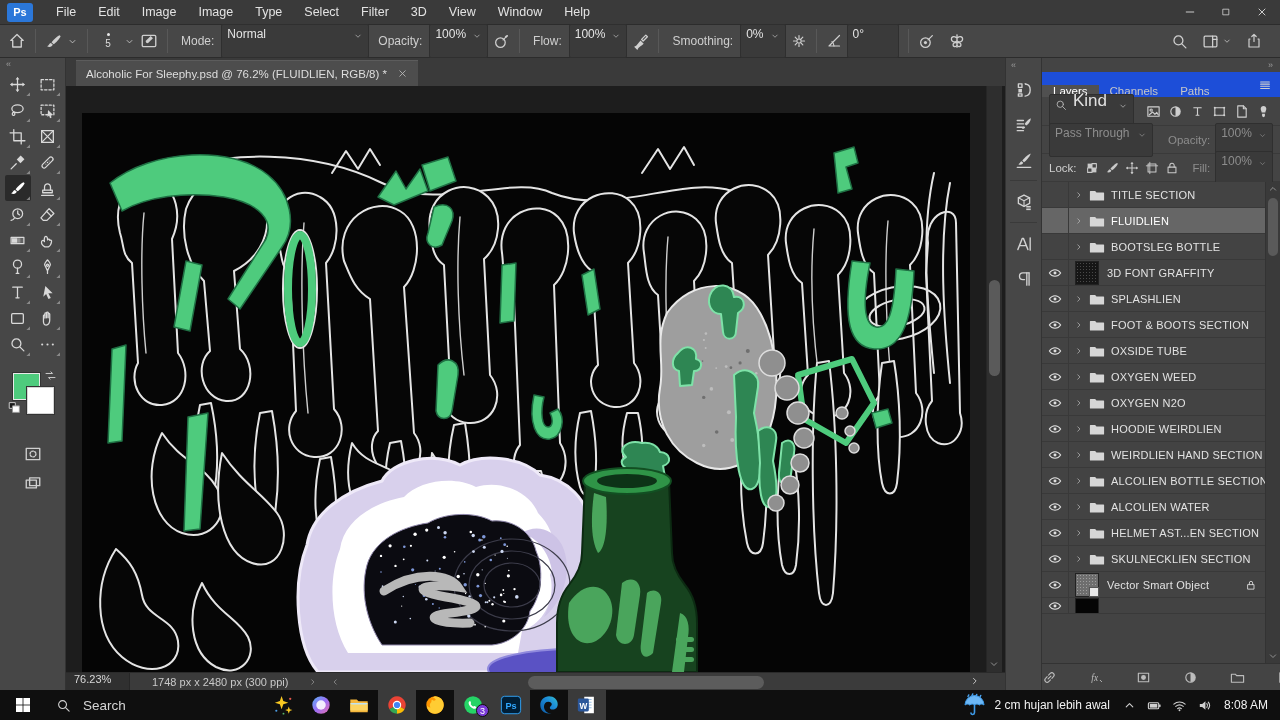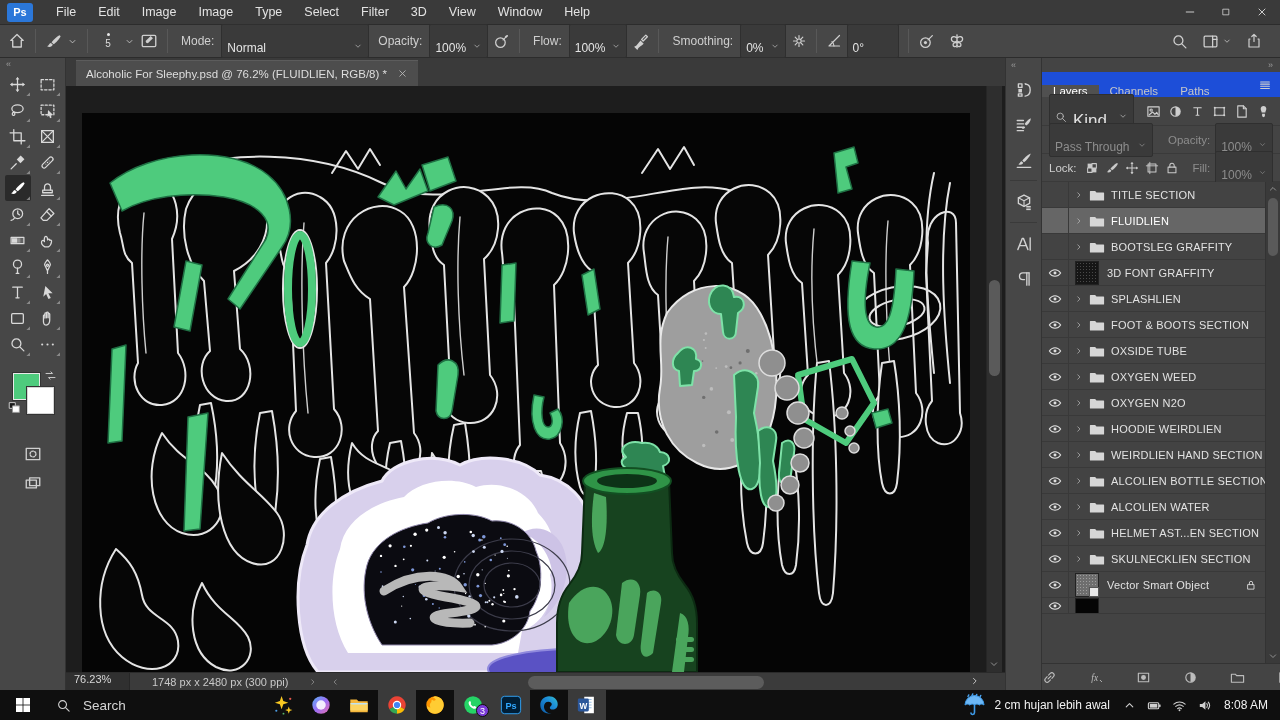--- a/index.html
+++ b/index.html
@@ -21,21 +21,21 @@
   .winctrls { margin-left:auto; display:flex; height:24px; }
   .winctrl { width:36px; display:flex; align-items:center; justify-content:center; color:#dcdcdc; }
 
   
   .optionsbar { position:absolute; top:24px; left:0; right:0; height:34px; background:#474747;
                 border-top:1px solid #2c2c2c; border-bottom:1px solid #2c2c2c;
                 display:flex; align-items:center; padding:0 8px; gap:5px; z-index:29; }
   .odivider { width:1px; height:24px; background:#585858; margin:0 4px; flex:none; }
   .olabel { color:#cfcfcf; font-size:12px; margin:0 2px 0 4px; white-space:nowrap; }
   .obox { background:#3a3a3a; border:1px solid #2f2f2f; border-radius:2px; height:20px;
-          display:flex; align-items:flex-start; padding:16px 5px; font-size:12px; color:#e4e4e4; gap:6px; white-space:nowrap; }
+          display:flex; align-items:flex-end; padding:16px 5px; font-size:12px; color:#e4e4e4; gap:6px; white-space:nowrap; }
   .obox .icon { color:#b5b5b5; }
   .brushprev { display:flex; flex-direction:column; align-items:center; justify-content:center; width:22px; line-height:1; }
   .brushprev .bdot { width:3px; height:3px; border-radius:50%; background:#e8e8e8; margin-bottom:3px; }
   .brushprev .bsize { font-size:10px; color:#ddd; }
   .obar-right { margin-left:auto; display:flex; align-items:center; gap:14px; padding-right:10px; }
 
   
   .toolbar { position:absolute; top:58px; left:0; width:66px; bottom:30px; background:#474747;
              border-right:1px solid #333; z-index:20; }
   .tb-head { height:13px; color:#9a9a9a; font-size:9px; padding:1px 0 0 6px; letter-spacing:1px; }
@@ -1008,21 +1008,21 @@
           <span class="chevcell icon">
             <svg viewBox="0 0 16 16" width="10" height="10" fill="none" stroke="currentColor" stroke-width="1.2" stroke-linecap="round" stroke-linejoin="round">
               <path d="M6 4.5 9.5 8 6 11.5"></path>
             </svg>
           </span>
           <span class="foldercell icon">
             <svg viewBox="0 0 16 16" width="16" height="16" fill="none" stroke="currentColor" stroke-width="1.2" stroke-linecap="round" stroke-linejoin="round">
               <path d="M1.5 4.5h4.2L7 6h7.5v7h-13z" fill="currentColor"></path>
             </svg>
           </span>
-          <span class="lname">BOOTSLEG GRAFFITY</span>
+          <span class="lname">BOOTSLEG BOTTLE</span>
         </div>
         <div class="lrow">
           <div class="eyecell">
             <span class="icon">
               <svg viewBox="0 0 16 16" width="14" height="14" fill="none" stroke="currentColor" stroke-width="1.2" stroke-linecap="round" stroke-linejoin="round">
                 <path d="M1.5 8S4 4.2 8 4.2 14.5 8 14.5 8 12 11.8 8 11.8 1.5 8 1.5 8z"></path>
                 <circle cx="8" cy="8" r="1.7" fill="currentColor" stroke="none"></circle>
               </svg>
             </span>
           </div>

